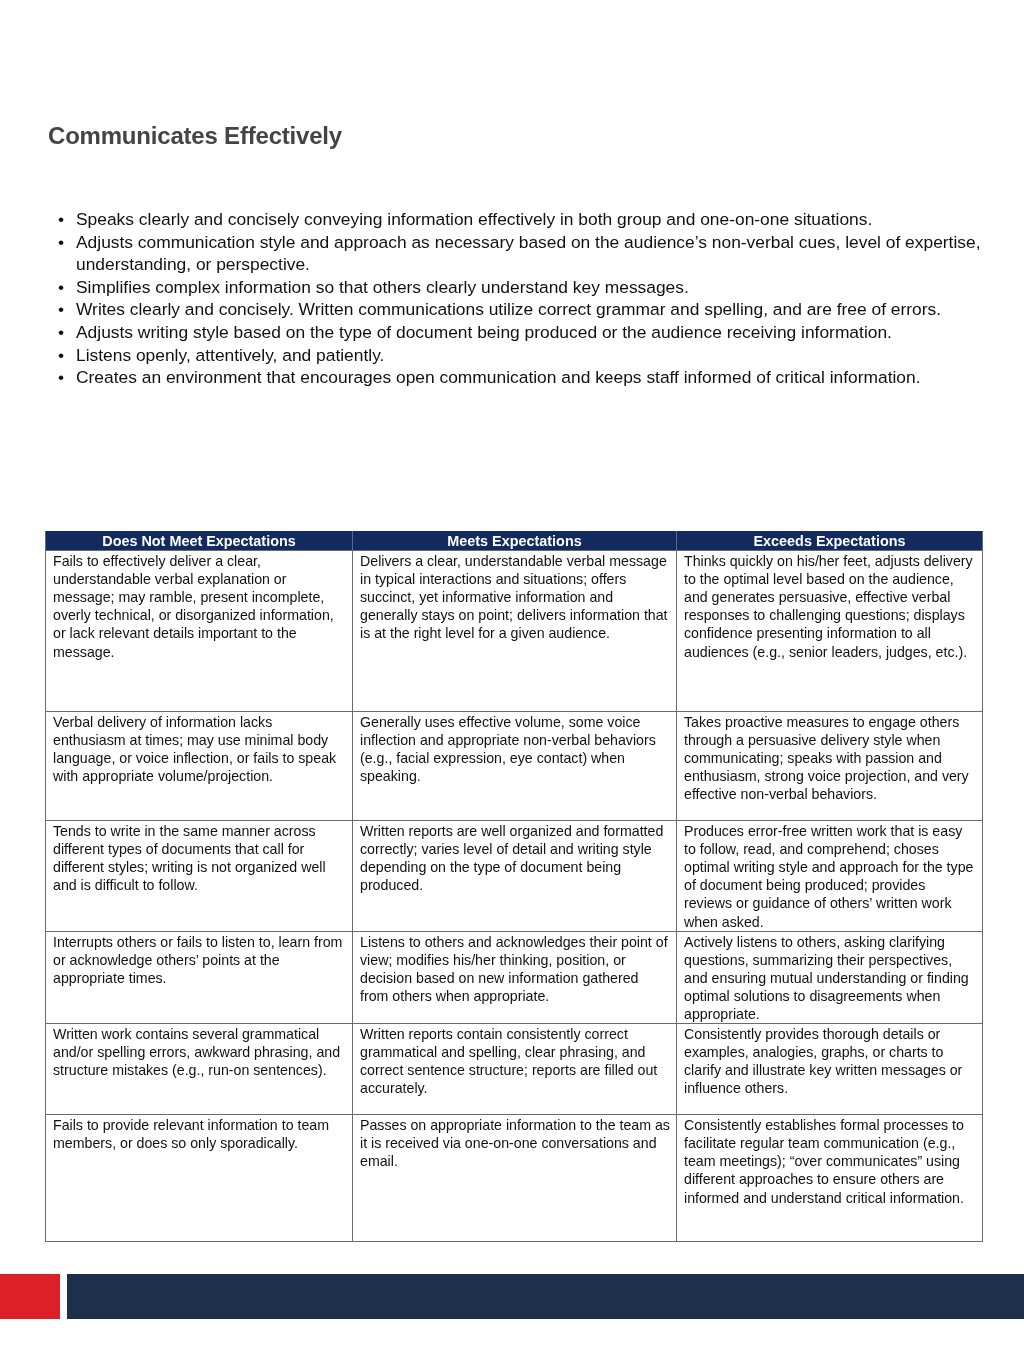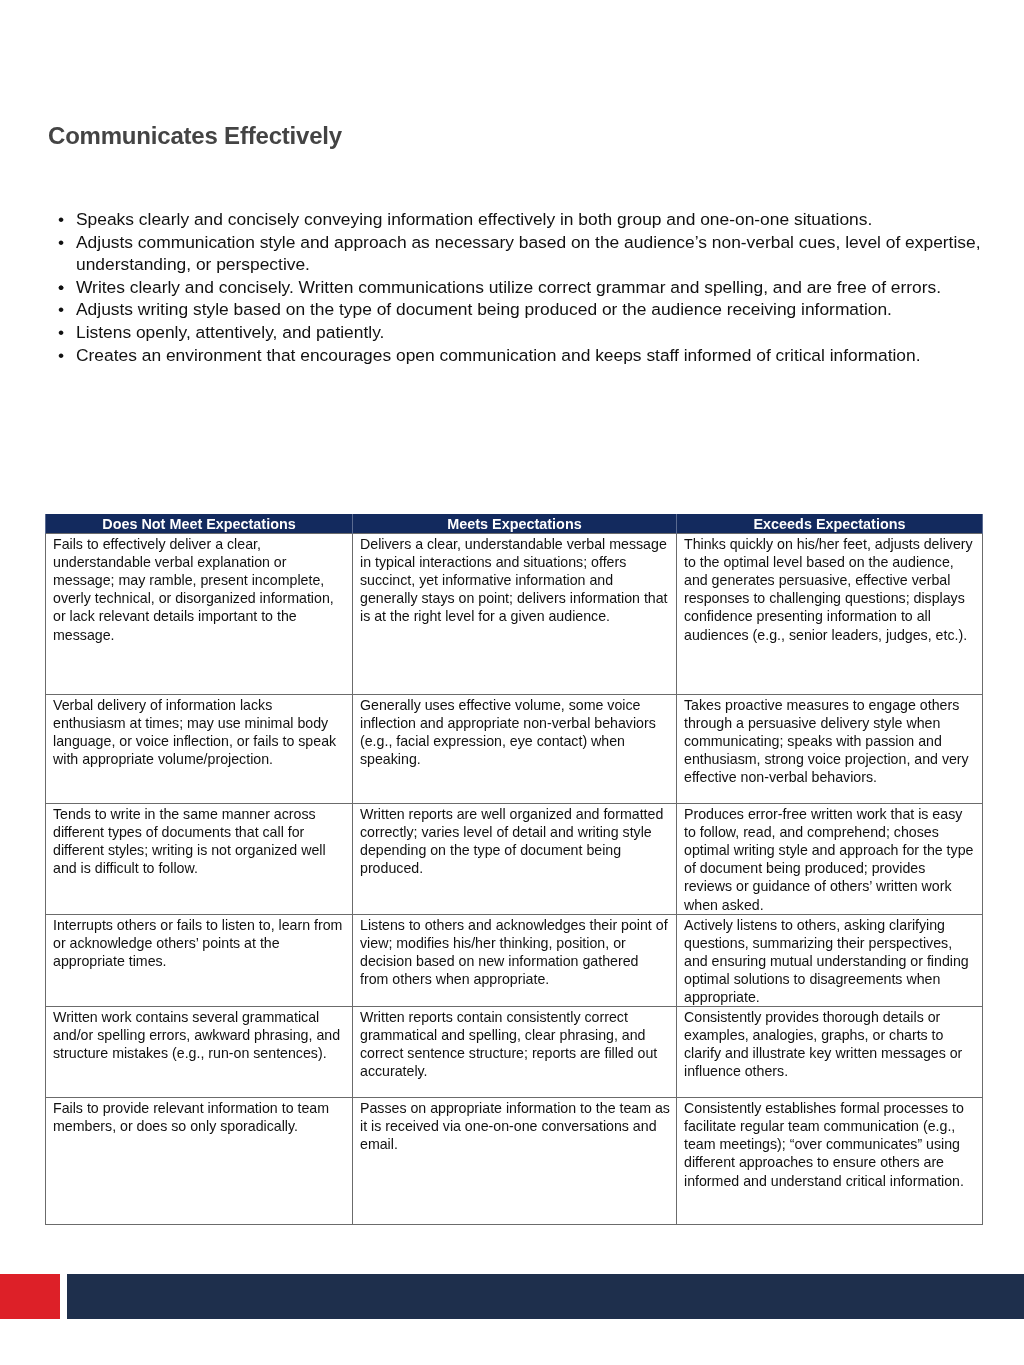--- a/index.html
+++ b/index.html
@@ -1,35 +1,35 @@
 <!DOCTYPE html>
 <html><head>
 <meta charset="utf-8">
 <style>
   html, body { margin: 0; padding: 0; background: #ffffff; }
   body { width: 1024px; height: 1365px; position: relative; overflow: hidden; font-family: "Liberation Sans", sans-serif; color: #111; }
   .title { position: absolute; left: 48px; top: 122px; font-size: 24px; font-weight: bold; color: #444444; margin: 0; letter-spacing: -0.2px; text-align: center; }
   .bullets { position: absolute; left: 56px; top: 208px; width: 930px; margin: 0; padding: 0; list-style: none; font-size: 17.4px; line-height: 22.6px; color: #111; }
   .bullets li { position: relative; padding-left: 20px; }
   .bullets li .dot { position: absolute; left: 2px; top: 0; }
-  table.rubric { position: absolute; left: 45px; top: 514px; width: 937px; border-collapse: collapse; font-size: 14.2px; line-height: 18.1px; table-layout: fixed; }
+  table.rubric { position: absolute; left: 45px; top: 531px; width: 937px; border-collapse: collapse; font-size: 14.2px; line-height: 18.1px; table-layout: fixed; }
   table.rubric th { background: #132a5e; color: #ffffff; font-weight: bold; font-size: 14.4px; padding: 1px 4px 0 4px; height: 18px; text-align: center; border-left: 1px solid #5a6a90; border-right: 1px solid #5a6a90; }
   table.rubric td { vertical-align: top; padding: 1px 6px 0 7px; border: 1px solid #6b6b6b; color: #111; }
   .footer-red { position: absolute; left: 0; top: 1274px; width: 60px; height: 45px; background: #dd2028; }
   .footer-navy { position: absolute; left: 67px; top: 1274px; width: 957px; height: 45px; background: #1e2f4c; }
 </style>
 </head>
 <body>
 
 <h1 class="title">Communicates Effectively</h1>
 
 <ul class="bullets">
   <li><span class="dot">•</span><span>Speaks clearly and concisely conveying information effectively in both group and one-on-one situations.</span></li>
   <li><span class="dot">•</span><span>Adjusts communication style and approach as necessary based on the audience’s non-verbal cues, level of expertise, understanding, or perspective.</span></li>
-  <li><span class="dot">•</span></li>
+  <li><span class="dot">•</span><span>Simplifies complex information so that others clearly understand key messages.</span></li>
   <li><span class="dot">•</span><span>Writes clearly and concisely.  Written communications utilize correct grammar and spelling, and are free of errors.</span></li>
   <li><span class="dot">•</span><span>Adjusts writing style based on the type of document being produced or the audience receiving information.</span></li>
   <li><span class="dot">•</span><span>Listens openly, attentively, and patiently.</span></li>
   <li><span class="dot">•</span><span>Creates an environment that encourages open communication and keeps staff informed of critical information.</span></li>
 </ul>
 
 <table class="rubric">
   <colgroup>
     <col style="width:307px">
     <col style="width:324px">

